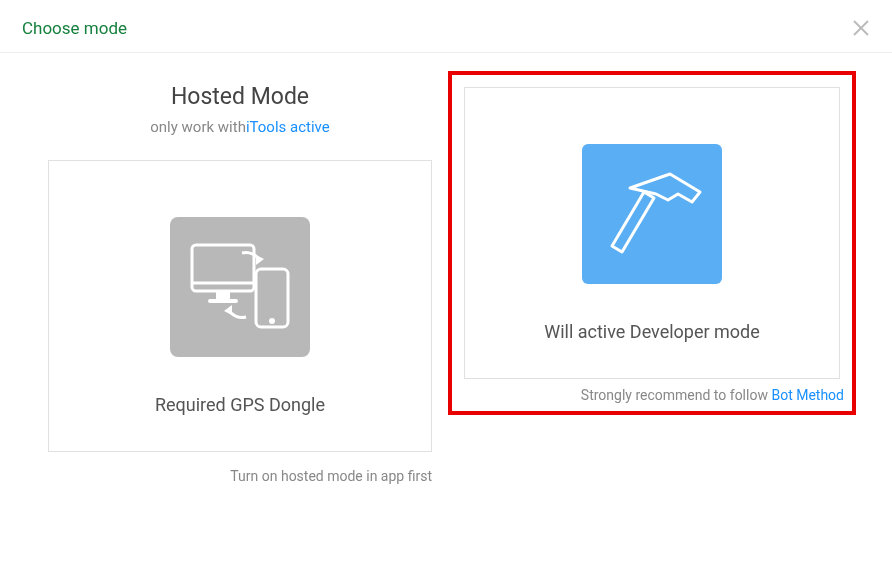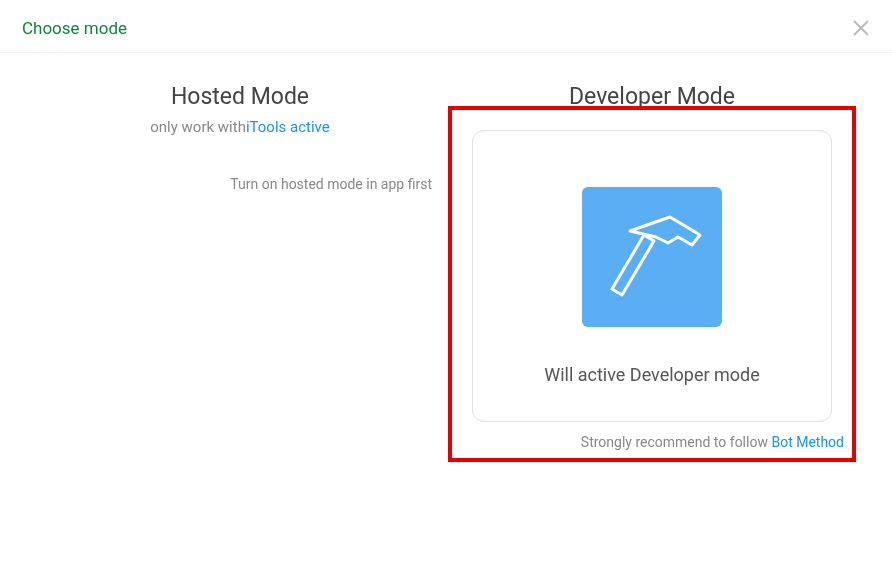--- a/index.html
+++ b/index.html
@@ -86,22 +86,21 @@
       justify-content: space-between;
       cursor: pointer;
       height: 292px;
     }
     .red-outline {
       border: 4px solid #e80000;
       padding: 8px;
       margin: -12px;
     }
     .red-outline .card {
-      margin: 12px;
-      border-radius: 12px;
+      margin: 4px;
     }
     .card-icon {
       margin-top: 26px;
       margin-bottom: 30px;
     }
     .card-label {
       font-size: 18px;
       color: #555;
     }
     .panel-footer {
@@ -134,25 +133,45 @@
 </div>
 
 <div class="content">
 
   <div class="panel">
     <div class="panel-title">Hosted Mode</div>
     <div class="panel-subtitle">
       <span>only work with</span>
       <a>iTools active</a>
     </div>
+    <div class="card">
+      <div class="card-icon">
+        <svg width="140" height="140" viewBox="0 0 140 140">
+          <rect x="0" y="0" width="140" height="140" rx="8" fill="#b8b8b8"></rect>
+
+          <rect x="22" y="28" width="62" height="46" rx="4" fill="none" stroke="#fff" stroke-width="3"></rect>
+          <line x1="22" y1="66" x2="84" y2="66" stroke="#fff" stroke-width="3"></line>
+          <rect x="46" y="74" width="14" height="8" fill="#fff"></rect>
+          <rect x="38" y="82" width="30" height="4" rx="2" fill="#fff"></rect>
+
+          <rect x="86" y="52" width="32" height="58" rx="5" fill="#b8b8b8" stroke="#fff" stroke-width="3"></rect>
+          <circle cx="102" cy="104" r="3" fill="#fff"></circle>
+
+          <path d="M 58 92 A 16 16 0 0 0 76 100" fill="none" stroke="#fff" stroke-width="3"></path>
+          <polygon points="54,94 62,88 62,98" fill="#fff"></polygon>
+          <path d="M 90 44 A 16 16 0 0 0 72 36" fill="none" stroke="#fff" stroke-width="3"></path>
+          <polygon points="94,42 86,48 86,38" fill="#fff"></polygon>
+        </svg>
+      </div>
+      <div class="card-label">Required GPS Dongle</div>
+    </div>
     <div class="panel-footer">Turn on hosted mode in app first</div>
   </div>
 
   <div class="panel">
-    <div class="panel-title">Developer Mode</div>
     <div class="red-outline">
       <div class="card">
         <div class="card-icon">
           <svg width="140" height="140" viewBox="0 0 140 140">
             <rect x="0" y="0" width="140" height="140" rx="6" fill="#5aaef3"></rect>
 
             <g fill="none" stroke="#fff" stroke-width="3" stroke-linejoin="round" stroke-linecap="round">
 
               <path d="M 48 44 L 88 30 L 118 48 L 110 58 L 96 50 L 86 56 L 74 50 Z"></path>
 

